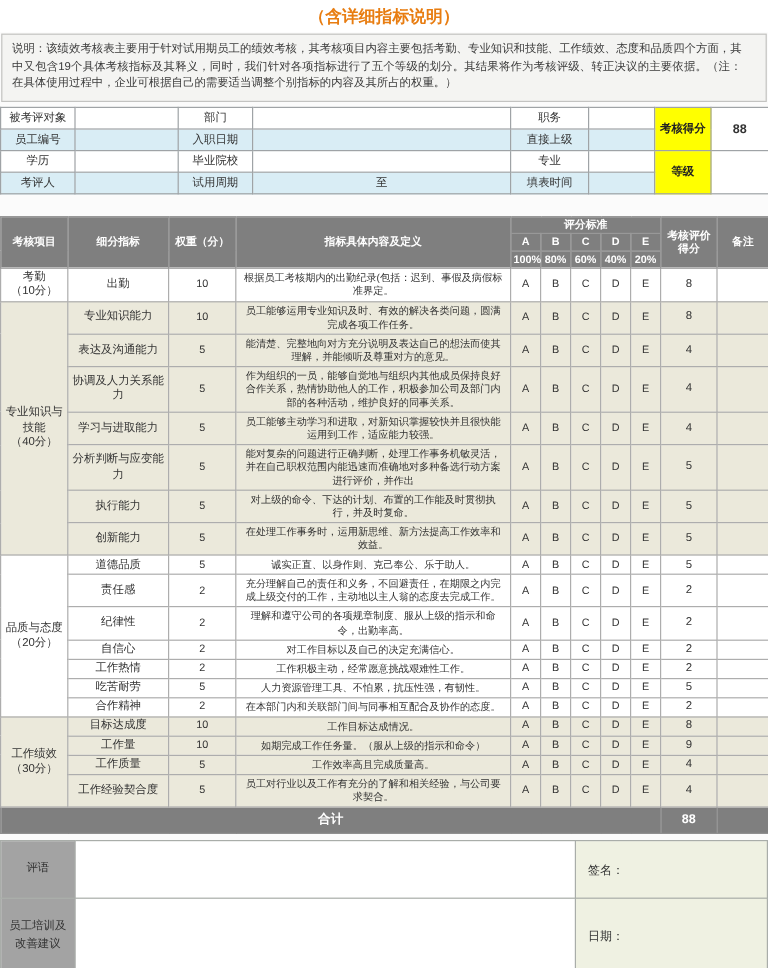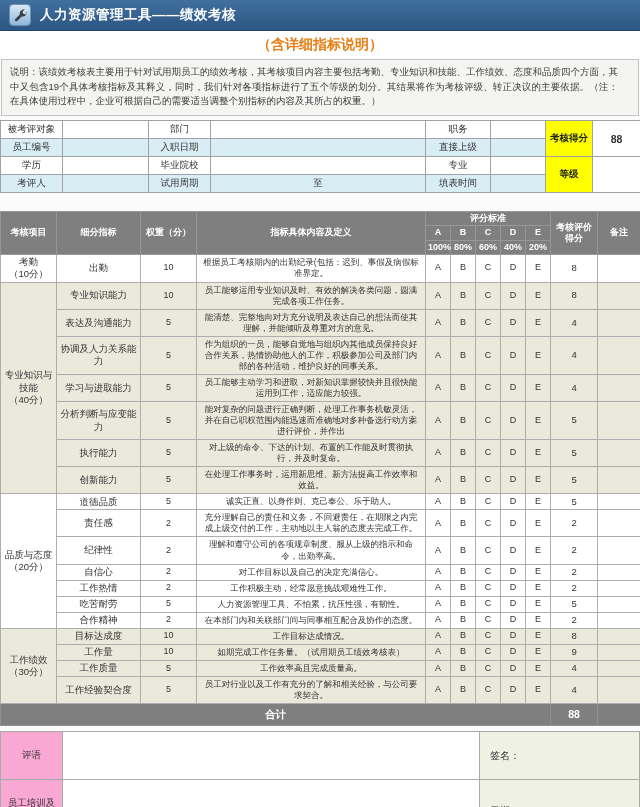--- a/index.html
+++ b/index.html
@@ -83,44 +83,36 @@
   .total-row td {
     background:#7f7f7f !important; color:#ffffff; font-weight:bold;
     height:22px; font-size:10.5px; border:1px solid #8f8f8f;
   }
 
   
   .footer-gap { height:5px; }
   .footer-table { width:640px; font-size:9.5px; }
   .footer-table td { border:1px solid #a9ada9; vertical-align:middle; }
   .flbl {
-    background:#f9a8d4; width:62px; text-align:center; padding:2px 4px;
+    background:#a3a3a3; width:62px; text-align:center; padding:2px 4px;
     line-height:1.5; color:#333;
   }
   .fval { background:#ffffff; }
   .fside {
     background:#eff1e2; width:160px; text-align:left; padding-left:10px;
     font-size:10px; color:#333;
   }
   .row-comment td { height:48px; }
   .row-training td { height:62px; }
 </style>
 </head>
 <body>
 
 <div class="page">
 
-  <div class="topbar">
-    <span class="tool-icon">
-      <svg viewBox="0 0 24 24" width="15" height="15" aria-hidden="true">
-        <path fill="#3a3f44" d="M21.7 6.1c.4 2-.2 4.1-1.8 5.7-1.6 1.6-3.9 2.2-5.9 1.6l-7.3 7.3c-.8.8-2.2.8-3 0-.8-.8-.8-2.2 0-3l7.3-7.3c-.6-2 0-4.3 1.6-5.9C14.2 2.9 16.3 2.3 18.3 2.7l-3.2 3.2 1.1 3.4 3.4 1.1 3.2-3.2z"></path>
-      </svg>
-    </span>
-    <span class="topbar-title">人力资源管理工具——绩效考核</span>
-  </div>
 
   <div class="title-row">
       <span class="title-highlight">（含详细指标说明）</span>
   </div>
 
   <div class="desc-box">说明：该绩效考核表主要用于针对试用期员工的绩效考核，其考核项目内容主要包括考勤、专业知识和技能、工作绩效、态度和品质四个方面，其中又包含19个具体考核指标及其释义，同时，我们针对各项指标进行了五个等级的划分。其结果将作为考核评级、转正决议的主要依据。（注：在具体使用过程中，企业可根据自己的需要适当调整个别指标的内容及其所占的权重。）</div>
 
   <table class="info-table">
     <colgroup>
       <col style="width:62px">
@@ -416,21 +408,21 @@
           <td class="grade-cell">B</td>
           <td class="grade-cell">C</td>
           <td class="grade-cell">D</td>
           <td class="grade-cell">E</td>
           <td class="score-cell">8</td>
           <td></td>
         </tr>
         <tr class="beige">
           <td class="ind-cell">工作量</td>
           <td>10</td>
-          <td class="desc-cell">如期完成工作任务量。（试用期员工绩效考核表）</td>
+          <td class="desc-cell">如期完成工作任务量。（服从上级的指示和命令）</td>
           <td class="grade-cell">A</td>
           <td class="grade-cell">B</td>
           <td class="grade-cell">C</td>
           <td class="grade-cell">D</td>
           <td class="grade-cell">E</td>
           <td class="score-cell">9</td>
           <td></td>
         </tr>
         <tr class="beige">
           <td class="ind-cell">工作质量</td>

